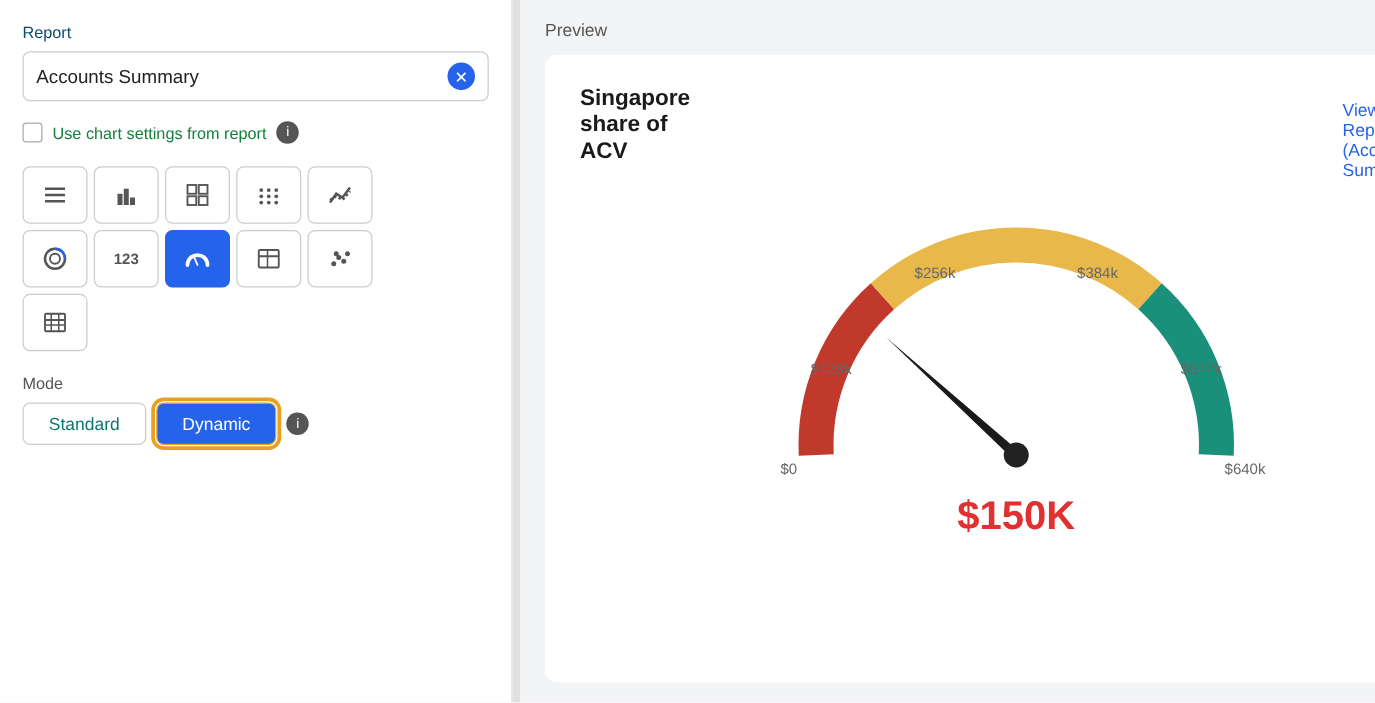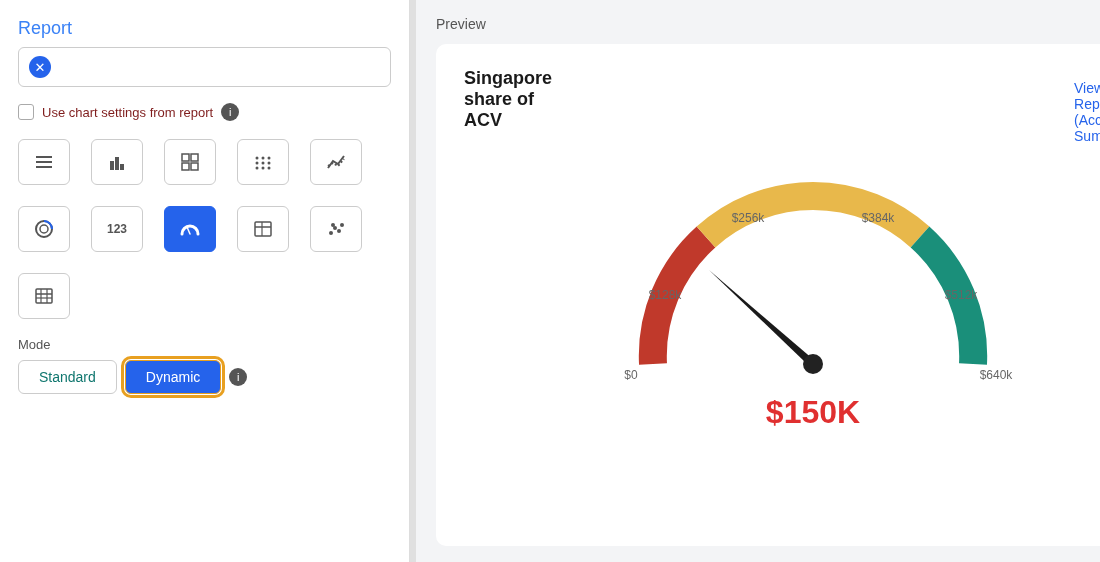--- a/index.html
+++ b/index.html
@@ -12,22 +12,22 @@
       overflow: hidden;
     }
     .left-panel {
       width: 410px;
       background: #fff;
       border-right: 1px solid #ddd;
       padding: 18px 18px;
       flex-shrink: 0;
     }
     .section-label {
-      font-size: 18px;
-      color: #3b82f6;
+      font-size: 13px;
+      color: #0c4a6e;
       margin-bottom: 8px;
     }
     .report-input-row {
       display: flex;
       align-items: center;
       border: 1px solid #ccc;
       border-radius: 6px;
       padding: 8px 10px;
       margin-bottom: 16px;
       background: #fff;
@@ -61,21 +61,21 @@
     .checkbox-box {
       width: 16px;
       height: 16px;
       border: 1.5px solid #aaa;
       border-radius: 3px;
       background: #fff;
       flex-shrink: 0;
     }
     .settings-label {
       font-size: 13px;
-      color: #7f1d1d;
+      color: #15803d;
     }
     .info-icon {
       width: 18px;
       height: 18px;
       border-radius: 50%;
       background: #555;
       color: #fff;
       font-size: 11px;
       display: flex;
       align-items: center;
@@ -83,21 +83,21 @@
       cursor: pointer;
     }
     .display-as-label {
       font-size: 13px;
       color: #555;
       margin-bottom: 8px;
     }
     .icon-grid {
       display: grid;
       grid-template-columns: repeat(5, 52px);
-      gap: 21px;
+      gap: 5px;
       margin-bottom: 18px;
     }
     .icon-btn {
       width: 52px;
       height: 46px;
       border: 1.5px solid #ccc;
       border-radius: 6px;
       background: #fff;
       display: flex;
       align-items: center;
@@ -200,20 +200,21 @@
       flex-shrink: 0;
       cursor: col-resize;
     }
   </style>
 </head>
 <body>
 
 <div class="left-panel">
   <div class="section-label">Report</div>
   <div class="report-input-row">
+    <span class="report-input-text">Accounts Summary</span>
     <button class="clear-btn">✕</button>
   </div>
 
   <div class="chart-settings-row">
     <div class="checkbox-box"></div>
     <span class="settings-label">Use chart settings from report</span>
     <div class="info-icon">i</div>
   </div>
 
   <div class="icon-grid">

